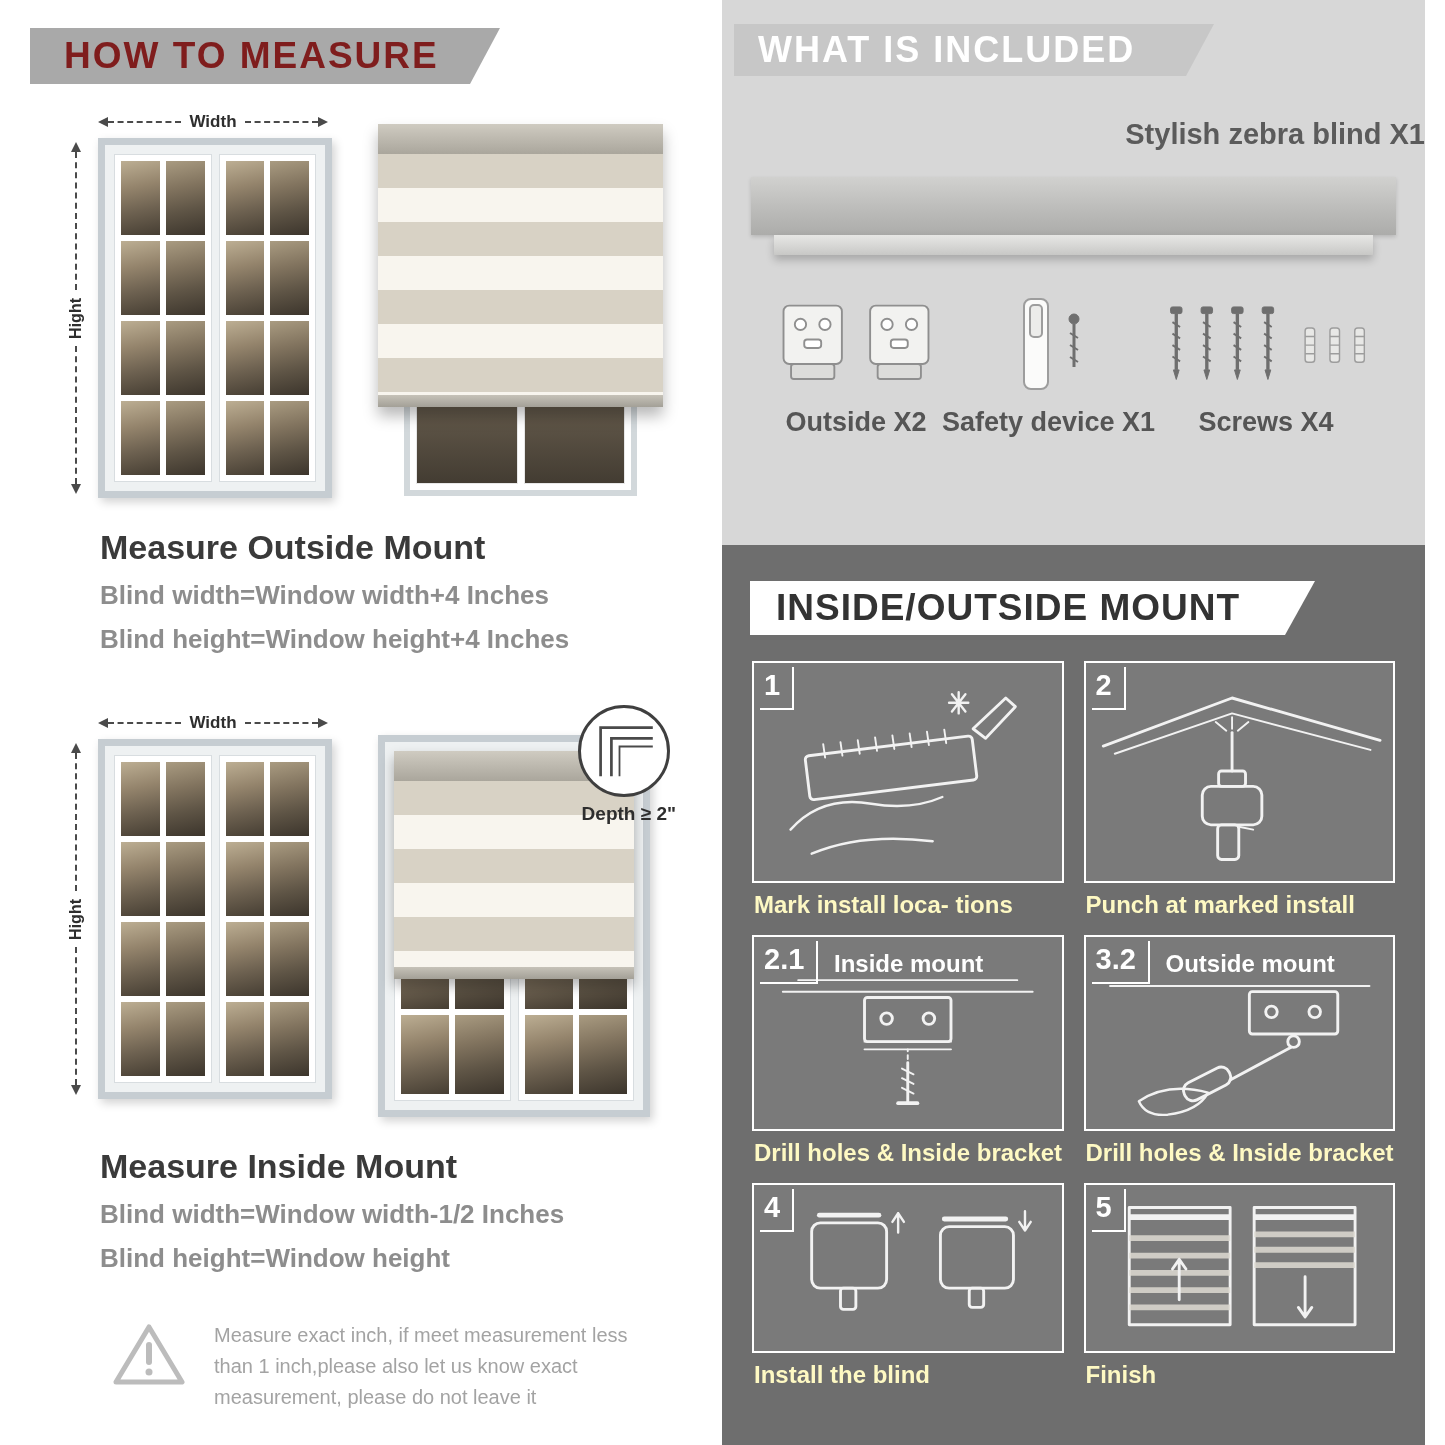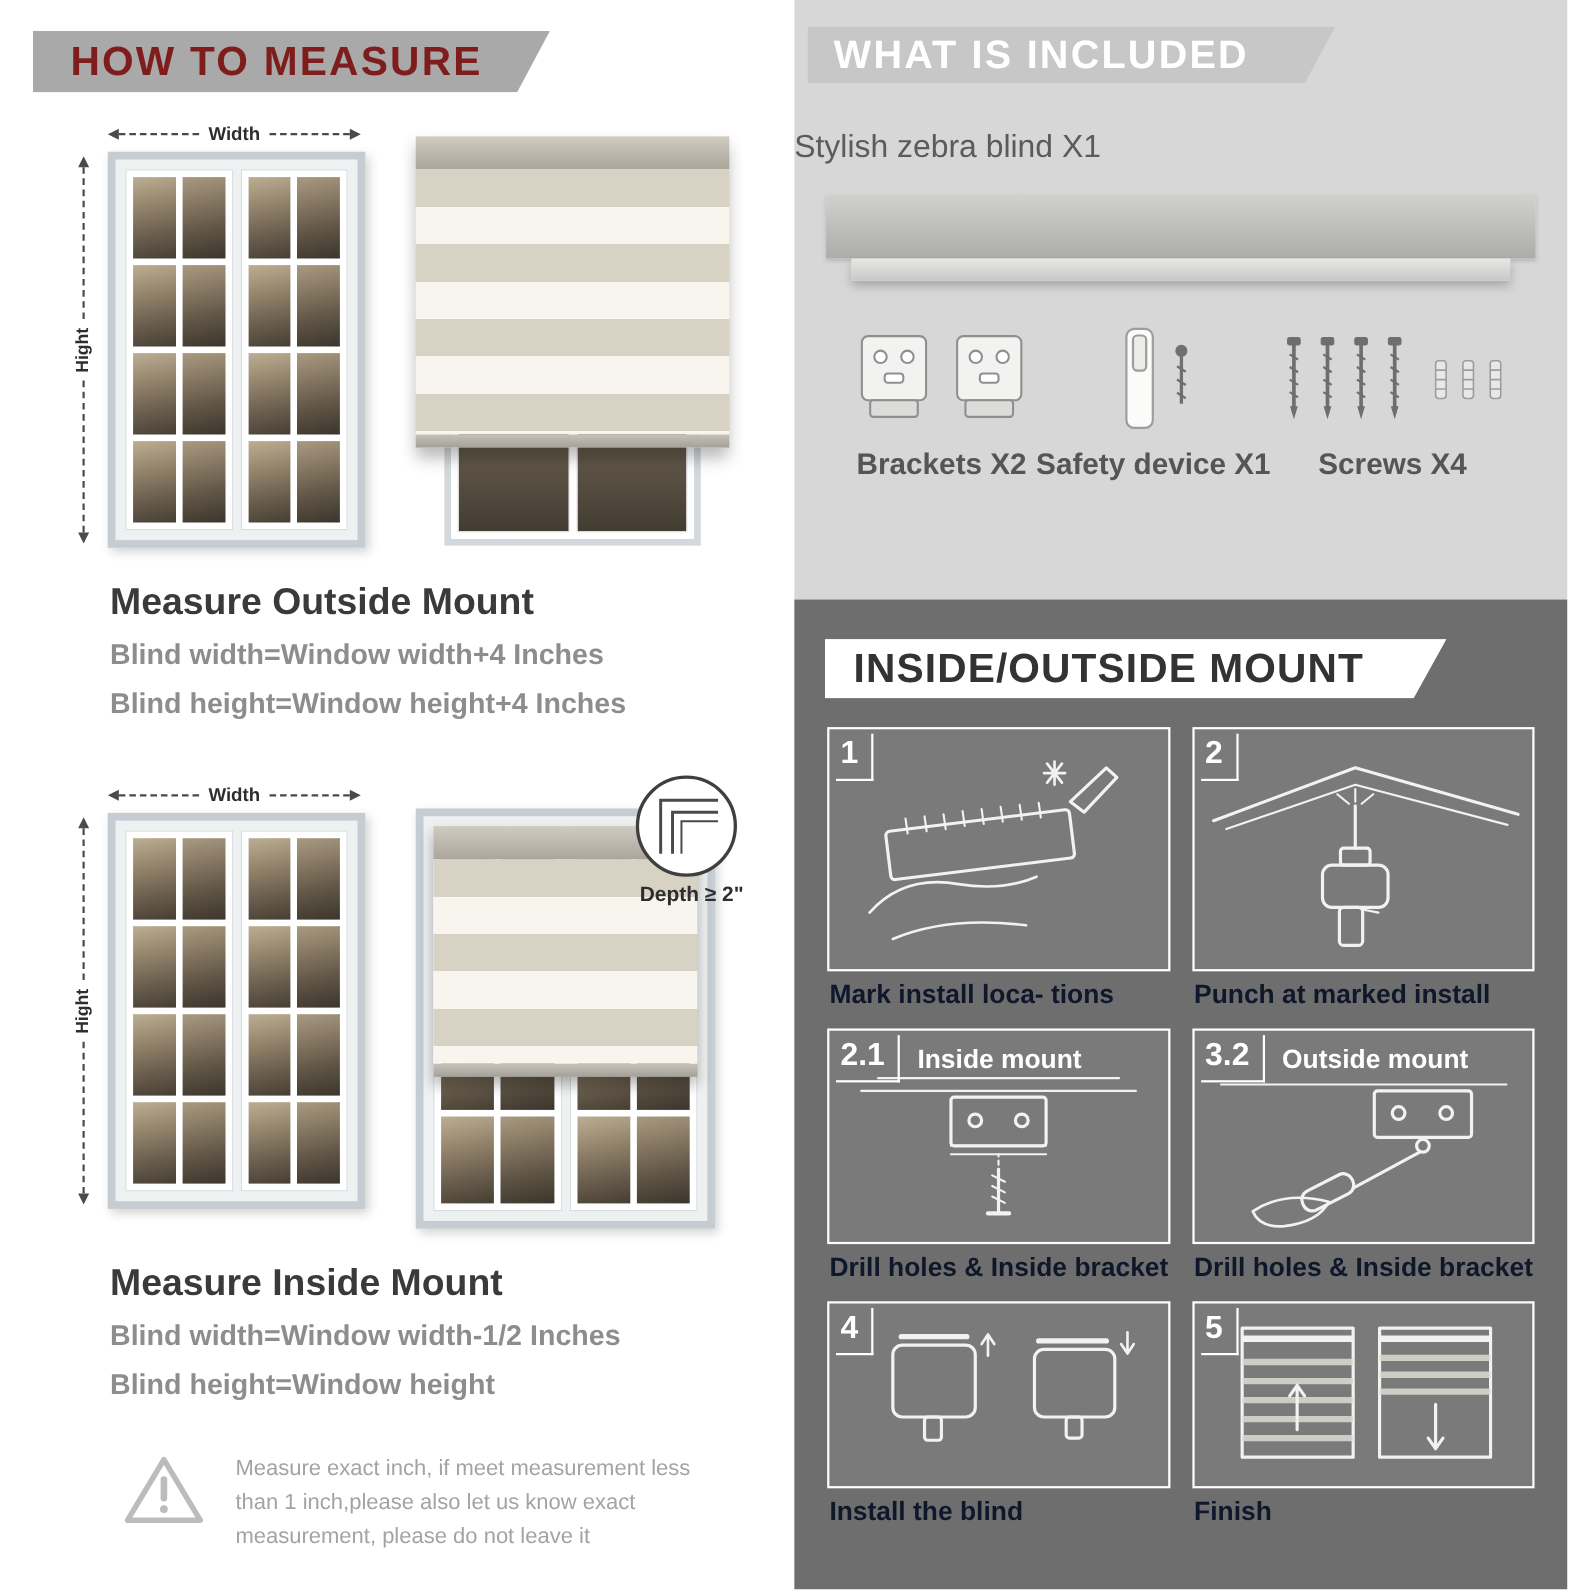--- a/index.html
+++ b/index.html
@@ -59,21 +59,21 @@
   .warning-text{width:445px;font-size:20px;line-height:1.55;color:#a3a3a3}
 
   
   .col-right{width:703px;display:flex;flex-direction:column}
   .right-edge{width:20px;background:#fff}
 
   .included{background:#d7d7d7;height:545px;padding-top:24px}
   .banner-included{margin-left:12px;width:480px;height:52px;background:#c7c7c7;color:#fff;
     font-size:36px;font-weight:bold;letter-spacing:2px;line-height:52px;padding-left:24px;
     clip-path:polygon(0 0,100% 0,calc(100% - 28px) 100%,0 100%)}
-  .blind-name{text-align:left;font-size:29px;font-weight:normal;color:#5b5b5b;margin-top:42px}
+  .blind-name{text-align:right;font-size:29px;font-weight:bold;color:#5b5b5b;margin-top:42px}
   .headrail{margin:26px auto 0;width:645px}
   .hr-top{height:58px;background:linear-gradient(180deg,#d1d1cf 0%,#bcbcba 55%,#acacaa 100%);
     box-shadow:0 2px 4px rgba(0,0,0,.15)}
   .hr-bottom{height:20px;width:93%;margin:0 auto;background:linear-gradient(180deg,#e7e7e5,#c8c8c6);
     box-shadow:0 5px 9px rgba(0,0,0,.22)}
   .items{display:flex;justify-content:space-between;margin:36px 54px 0 54px}
   .item{text-align:center}
   .item-art{height:104px;display:flex;align-items:flex-end;justify-content:center}
   .item-label{font-size:27px;font-weight:bold;color:#555;margin-top:12px;white-space:nowrap}
 
@@ -81,21 +81,21 @@
   .banner-mount{margin-left:28px;width:565px;height:54px;background:#fff;color:#333;
     font-size:37px;font-weight:bold;letter-spacing:1px;line-height:54px;padding-left:26px;
     clip-path:polygon(0 0,100% 0,calc(100% - 30px) 100%,0 100%)}
   .steps{display:grid;grid-template-columns:1fr 1fr;column-gap:20px;margin:26px 30px 0 30px}
   .step-box{border:2px solid #fff;background:#7a7a7a;position:relative;overflow:hidden}
   .h1{height:222px}.h2x{height:196px}.h3x{height:170px}
   .step-num{position:absolute;top:4px;left:6px;color:#fff;font-weight:bold;font-size:29px;
     padding:2px 12px 6px 4px;border-right:2px solid #fff;border-bottom:2px solid #fff;z-index:2}
   .step-sub{position:absolute;top:13px;left:80px;color:#fff;font-weight:bold;font-size:24px;z-index:2}
   .step-art{position:absolute;inset:0;width:100%;height:100%}
-  .step-caption{color:#0f172a;font-weight:bold;font-size:24px;margin:8px 0 16px 2px}
+  .step-caption{color:#fef9c3;font-weight:bold;font-size:24px;margin:8px 0 16px 2px}
 </style>
 </head>
 <body>
 
 <div class="page">
 
   <div class="col-left">
     <div class="banner-left">HOW TO MEASURE</div>
 
     <div class="measure-row">
@@ -275,21 +275,21 @@
                 <g transform="translate(92,0)">
                   <rect x="8" y="6" width="62" height="62" rx="6"></rect>
                   <rect x="16" y="68" width="46" height="16" rx="3" fill="#dcdcda"></rect>
                   <circle cx="26" cy="26" r="6" fill="#fff"></circle>
                   <circle cx="52" cy="26" r="6" fill="#fff"></circle>
                   <rect x="30" y="42" width="18" height="9" rx="3" fill="#fff"></rect>
                 </g>
               </g>
             </svg>
           </div>
-          <div class="item-label">Brackets X2</div>
+          <div class="item-label">Outside X2</div>
         </div>
 
         <div class="item">
           <div class="item-art">
             <svg width="140" height="100" viewBox="0 0 140 100">
               <g fill="#fbfbfa" stroke="#9d9d9d" stroke-width="2">
                 <rect x="46" y="4" width="24" height="90" rx="7"></rect>
                 <rect x="52" y="10" width="12" height="32" rx="4" fill="#ececea"></rect>
               </g>
               <g stroke="#6f6f6f" fill="#6f6f6f">

